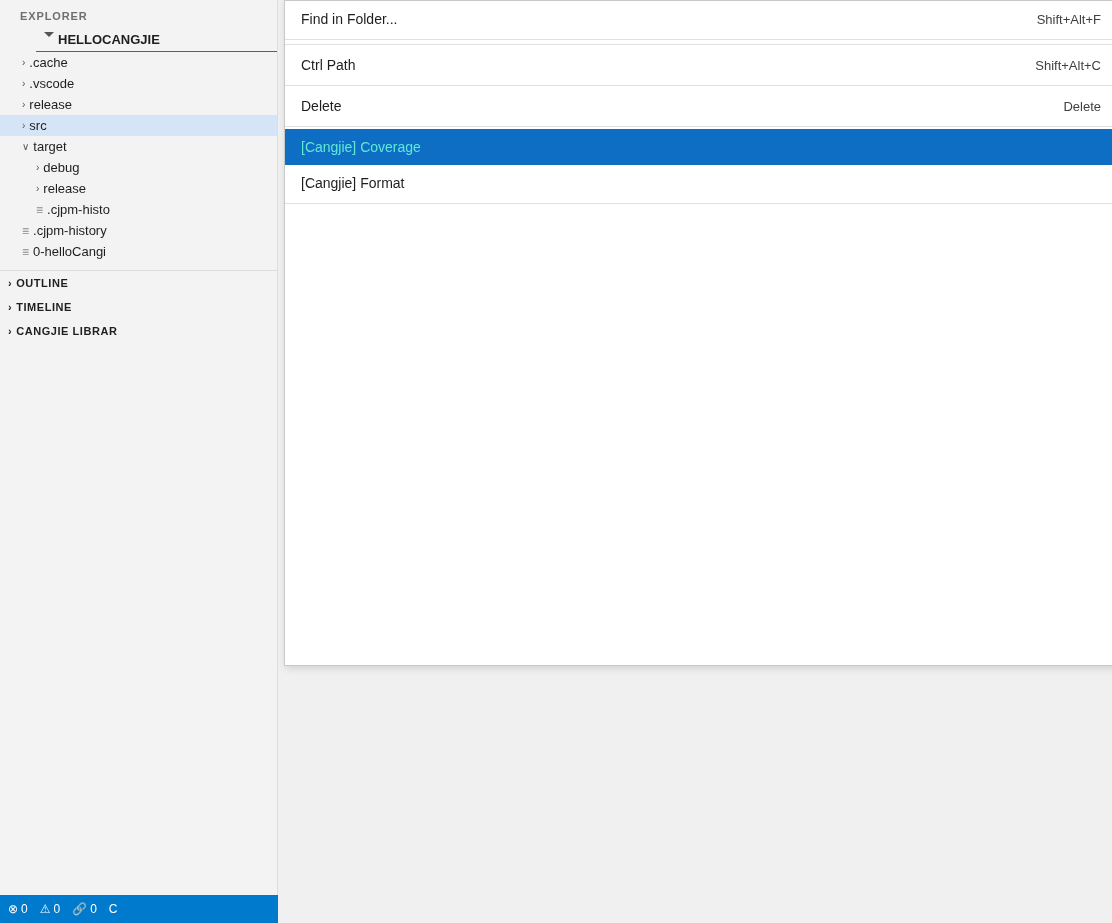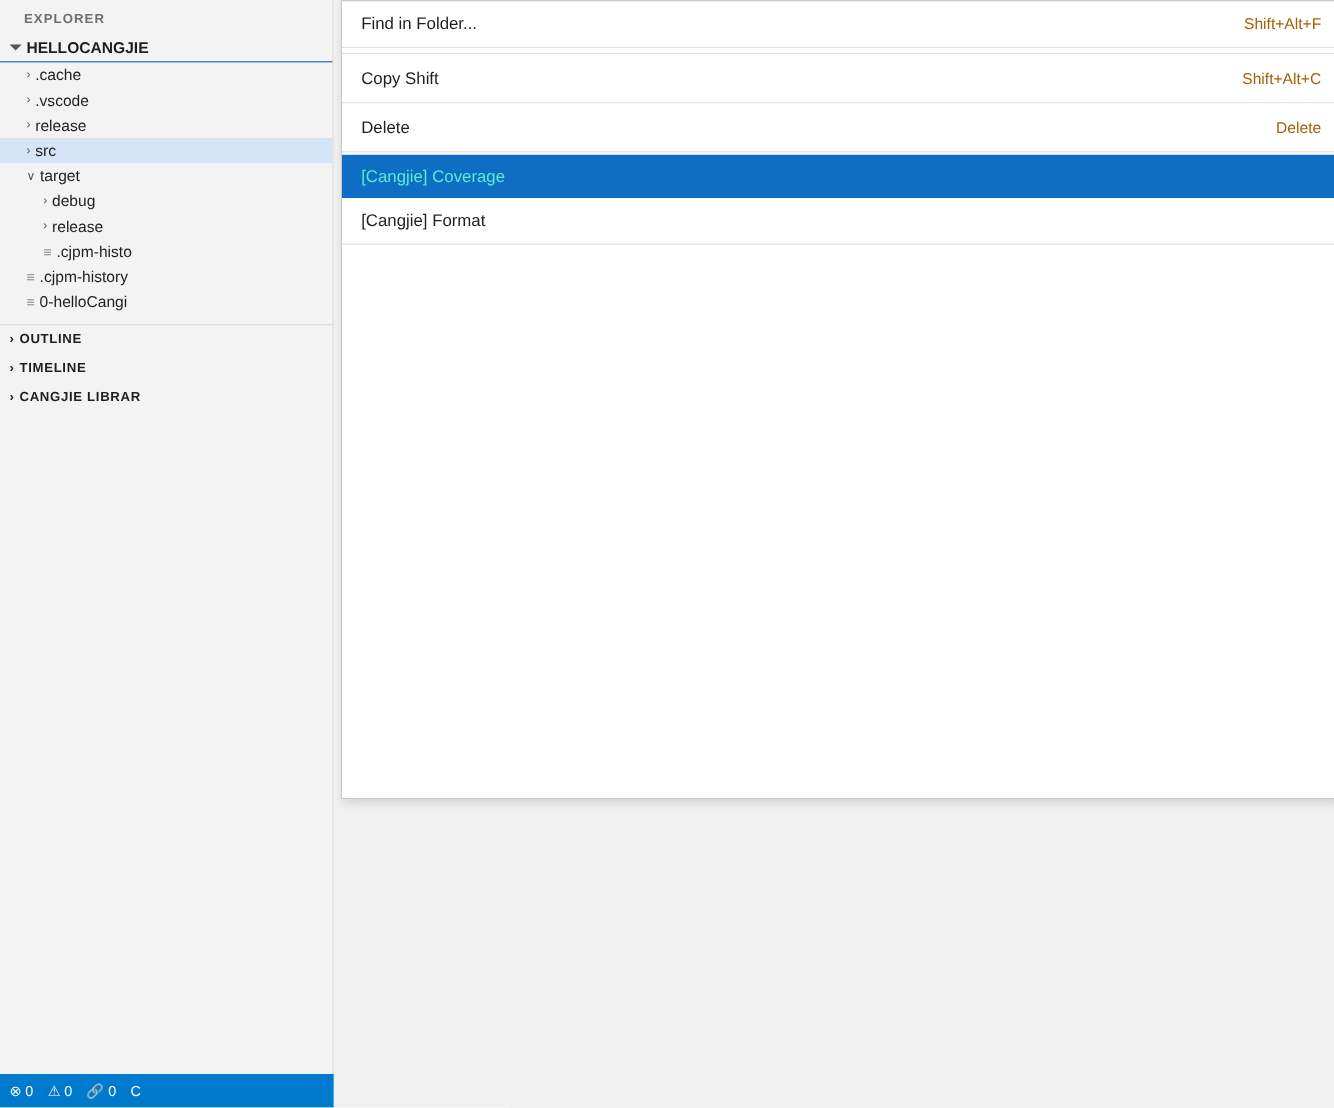--- a/index.html
+++ b/index.html
@@ -33,24 +33,25 @@
       padding: 10px 20px 6px 20px;
       text-transform: uppercase;
     }
 
     .sidebar-group-label {
       font-size: 13px;
       font-weight: 700;
       color: #1e1e1e;
       padding: 4px 16px 4px 8px;
       display: flex;
-      align-items: center;
+      align-items: flex-start;
       gap: 4px;
       cursor: pointer;
       border-bottom: 1.5px solid #1e6dc4;
+      margin-left: 36px;
     }
 
     .sidebar-item {
       display: flex;
       align-items: center;
       gap: 4px;
       padding: 3px 8px 3px 22px;
       font-size: 13px;
       color: #1e1e1e;
       cursor: pointer;
@@ -138,21 +139,21 @@
       background: #0e6ec4;
       color: #5eead4;
     }
 
     .menu-item.disabled {
       color: #aaa;
     }
 
     .menu-item .shortcut {
       font-size: 13px;
-      color: #a16207;
+      color: #404040;
       margin-left: 40px;
     }
 
     .menu-item.active .shortcut {
       color: #cce0ff;
     }
 
     .menu-item.disabled .shortcut {
       color: #ccc;
     }
@@ -275,21 +276,21 @@
     <span>Find in Folder...</span>
     <span class="shortcut">Shift+Alt+F</span>
   </div>
   <div class="menu-separator"></div>
 
 
 
   <div class="menu-separator"></div>
 
   <div class="menu-item">
-    <span>Copy Shift</span>
+    <span>Ctrl Path</span>
     <span class="shortcut">Shift+Alt+C</span>
   </div>
 
   <div class="menu-separator"></div>
 
 
   <div class="menu-item">
     <span>Delete</span>
     <span class="shortcut">Delete</span>
   </div>

